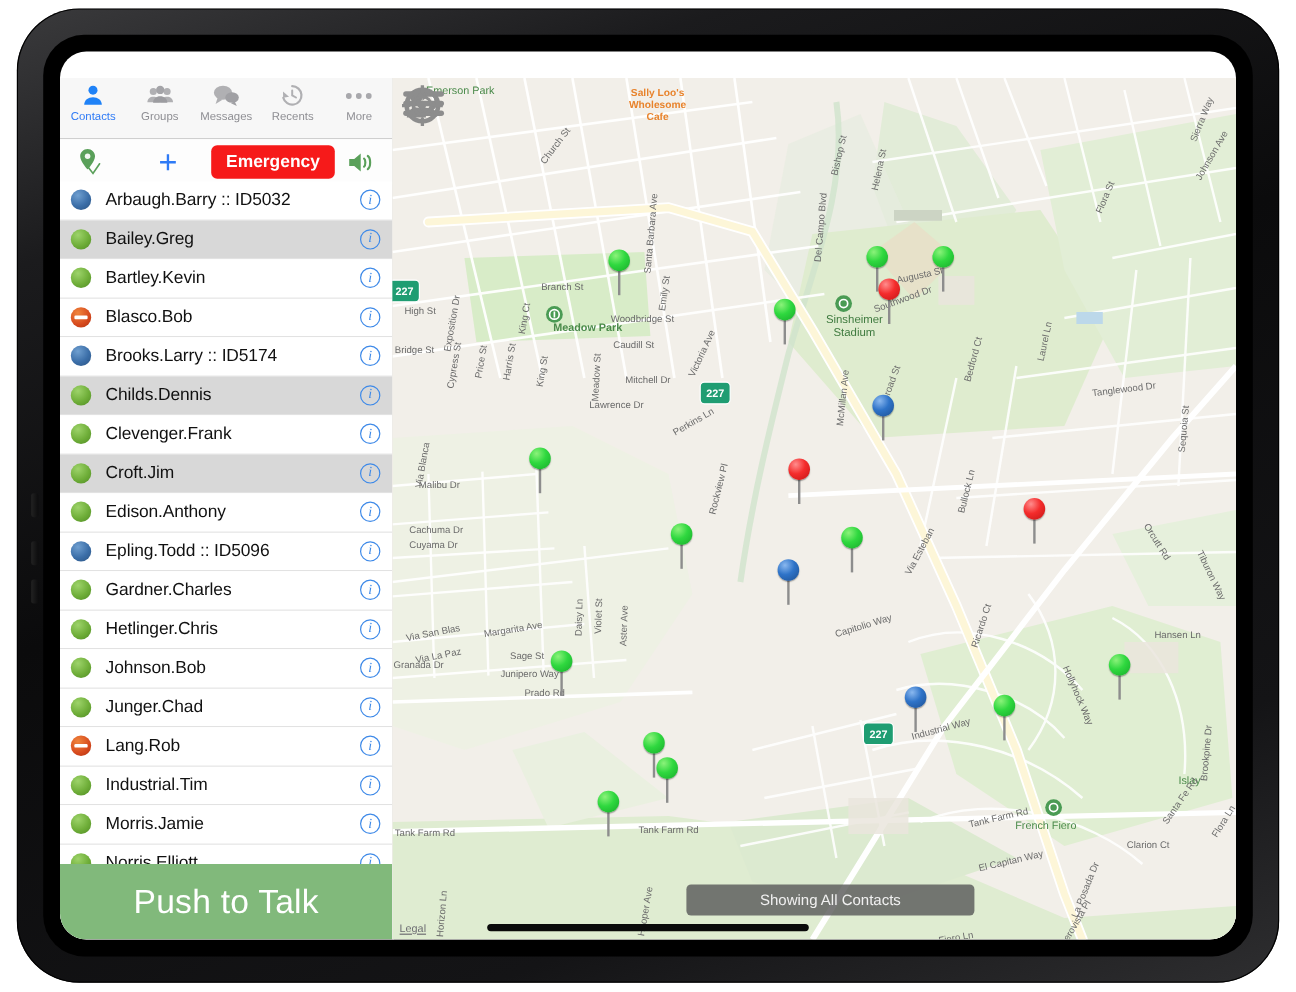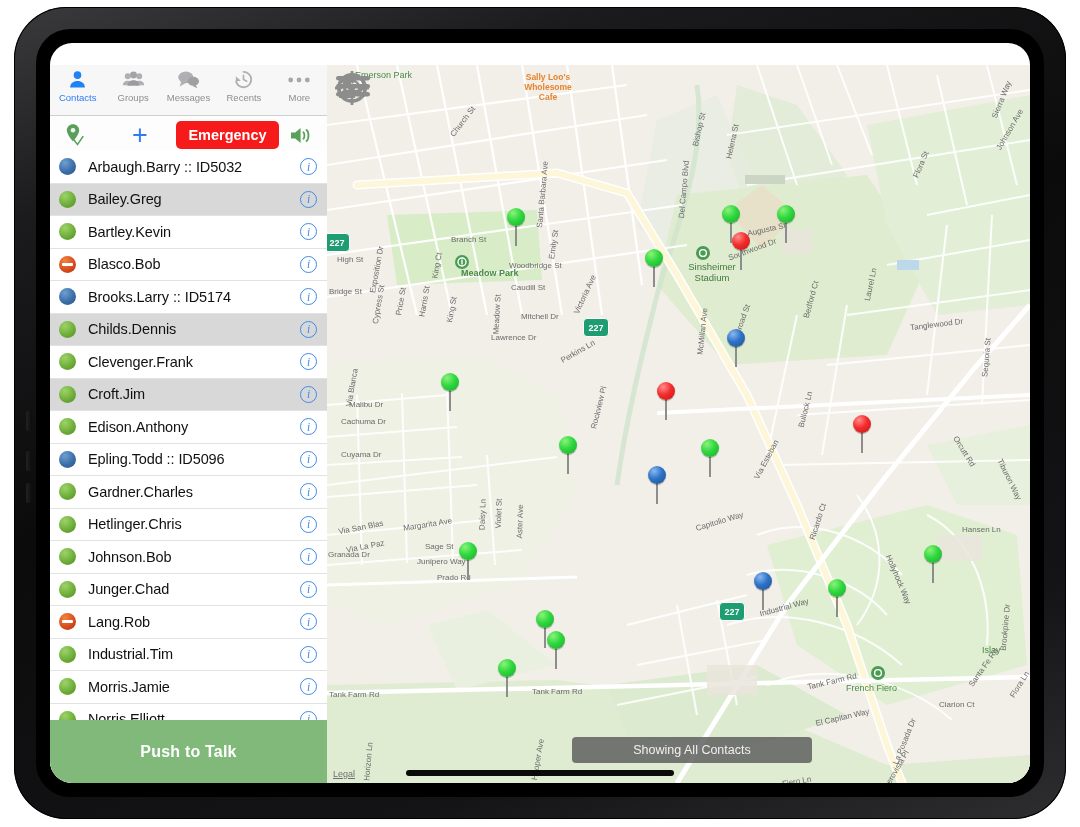--- a/index.html
+++ b/index.html
@@ -116,21 +116,21 @@
   .cname { margin-left: 12px; font-size:14.5px; color:#111; letter-spacing:-0.1px; white-space:nowrap; }
   .info {
     margin-left:auto; width:17px; height:17px; border-radius:50%;
     border:1.3px solid #3f8ae8; color:#3f8ae8; font-size:11.5px; font-style:italic;
     font-family:"Liberation Serif", serif;
     display:flex; align-items:center; justify-content:center; box-sizing:border-box; cursor:pointer;
   }
   .ptt {
     position:absolute; left:0; bottom:0; width:277px; height:63px;
     background:#81b97b; color:#fff; display:flex; align-items:center; justify-content:center;
-    font-size:16px; font-weight:bold; letter-spacing:0.2px; cursor:pointer;
+    font-size:28px; font-weight:normal; letter-spacing:0.2px; cursor:pointer;
   }
 
   
   .map {
     position:absolute; left:277px; top:0; width:731px; height:732px;
     background:#f2efe9; overflow:hidden;
   }
   .map svg { position:absolute; left:0; top:0; }
 
   .map-toolbar { position:absolute; left:8px; top:6px; display:flex; align-items:center; gap:2px; }
@@ -520,21 +520,21 @@
             <div class="mlabel" style="left:455px; top:712px; transform:rotate(-10deg);">Fiero Ln</div>
             <div class="mlabel" style="left:612px; top:635px;">Clarion Ct</div>
             <div class="mlabel" style="left:678px; top:615px; transform:rotate(-58deg);">Flora Ln</div>
             <div class="mlabel" style="left:655px; top:558px; transform:rotate(-85deg);">Brookpine Dr</div>
             <div class="mlabel" style="left:635px; top:460px;">Hansen Ln</div>
             <div class="mlabel" style="left:634px; top:598px; transform:rotate(-55deg);">Santa Fe Rd</div>
             <div class="mlabel" style="left:22px; top:692px; transform:rotate(-85deg);">Horizon Ln</div>
             <div class="mlabel" style="left:1px; top:485px;">Granada Dr</div>
             <div class="mlabel" style="left:22px; top:335px;">Malibu Dr</div>
             <div class="mlabel" style="left:6px; top:318px; transform:rotate(-80deg);">Via Blanca</div>
-            <div class="mlabel" style="left:14px; top:352px;">Cachuma Dr</div>
+            <div class="mlabel" style="left:14px; top:372px;">Cachuma Dr</div>
             <div class="mlabel" style="left:14px; top:385px;">Cuyama Dr</div>
             <div class="mlabel" style="left:11px; top:458px; transform:rotate(-11deg);">Via San Blas</div>
             <div class="mlabel" style="left:19px; top:477px; transform:rotate(-11deg);">Via La Paz</div>
             <div class="mlabel" style="left:76px; top:455px; transform:rotate(-9deg);">Margarita Ave</div>
             <div class="mlabel" style="left:98px; top:477px;">Sage St</div>
             <div class="mlabel" style="left:90px; top:492px;">Junipero Way</div>
             <div class="mlabel" style="left:110px; top:508px;">Prado Rd</div>
             <div class="mlabel" style="left:140px; top:445px; transform:rotate(-88deg);">Daisy Ln</div>
             <div class="mlabel" style="left:157px; top:444px; transform:rotate(-88deg);">Violet St</div>
             <div class="mlabel" style="left:176px; top:452px; transform:rotate(-88deg);">Aster Ave</div>

